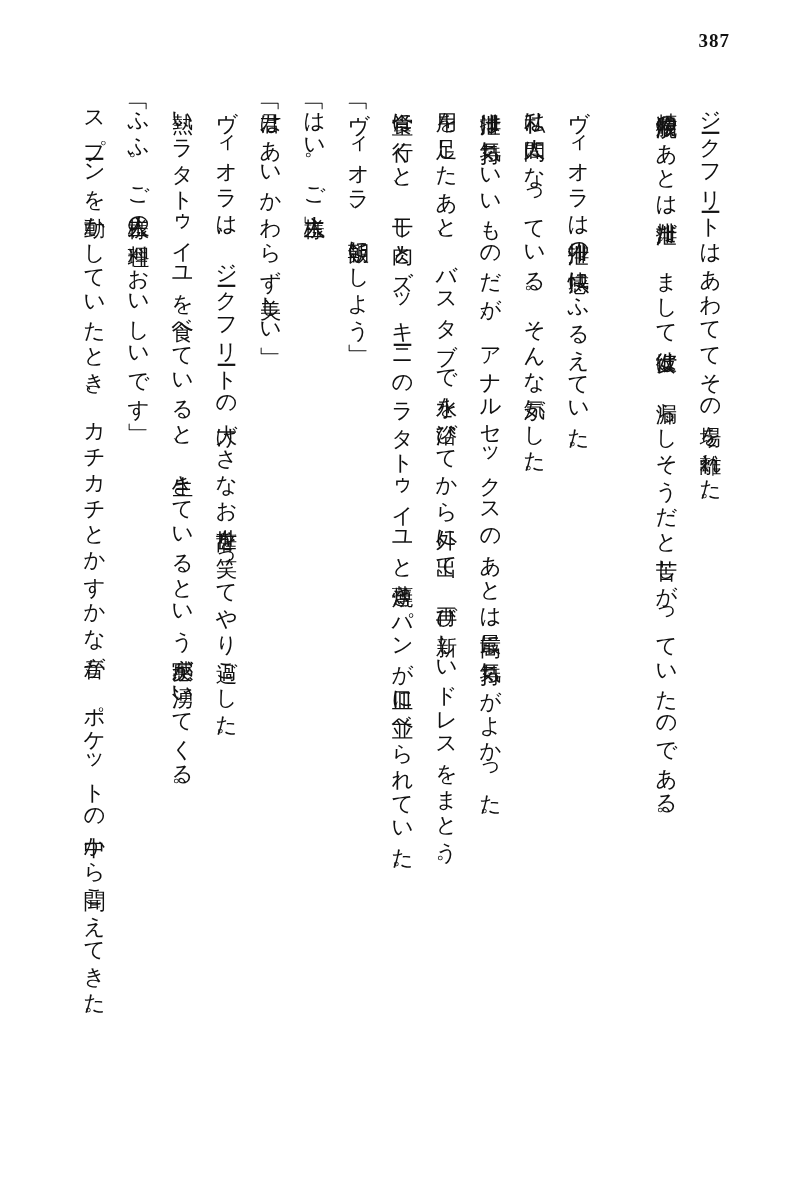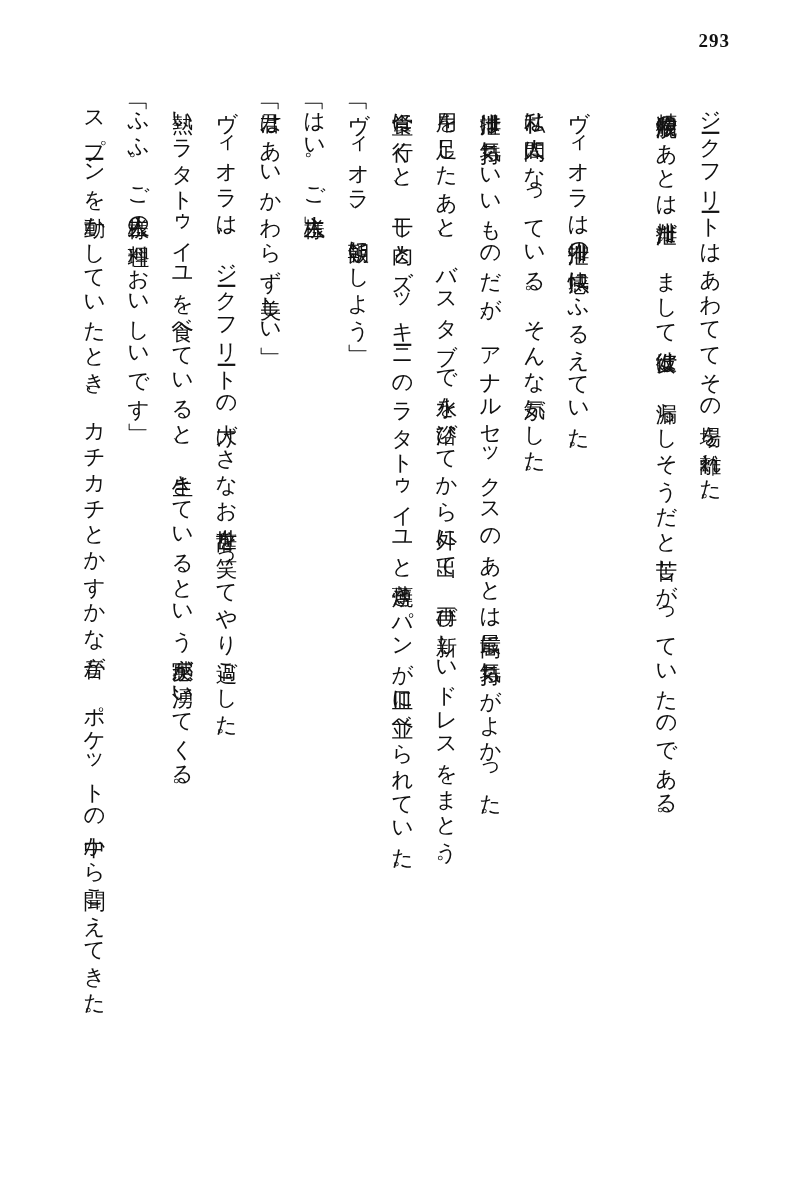--- a/index.html
+++ b/index.html
@@ -45,21 +45,21 @@
     white-space: pre-wrap;
     color: #111111;
     font-family: "DejaVu Serif", "Liberation Serif", serif;
   }
 </style>
 </head>
 <body>
 
 <div class="page">
 
-  <div class="page-number">293</div>
+  <div class="page-number">387</div>
 
   <div class="body-text">ジークフリートはあわててその場を離れた。
 精液浣腸のあとは排泄だ。まして彼女は、漏らしそうだと苦しがっていたのである。
 
 ヴィオラは排泄の快感にふるえていた。
 私は人間になっている。そんな気がした。
 排泄は気持ちいいものだが、アナルセックスのあとは最高に気持ちがよかった。
 用を足したあと、バスタブで水を浴びてから外に出て、再び新しいドレスをまとう。
 食堂に行くと、干し肉とズッキーニのラタトゥイユと薄焼きパンが皿に並べられていた。
 「ヴィオラ、朝飯にしよう」

